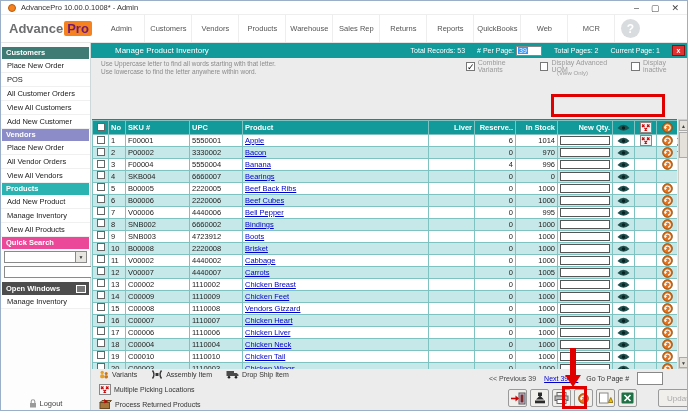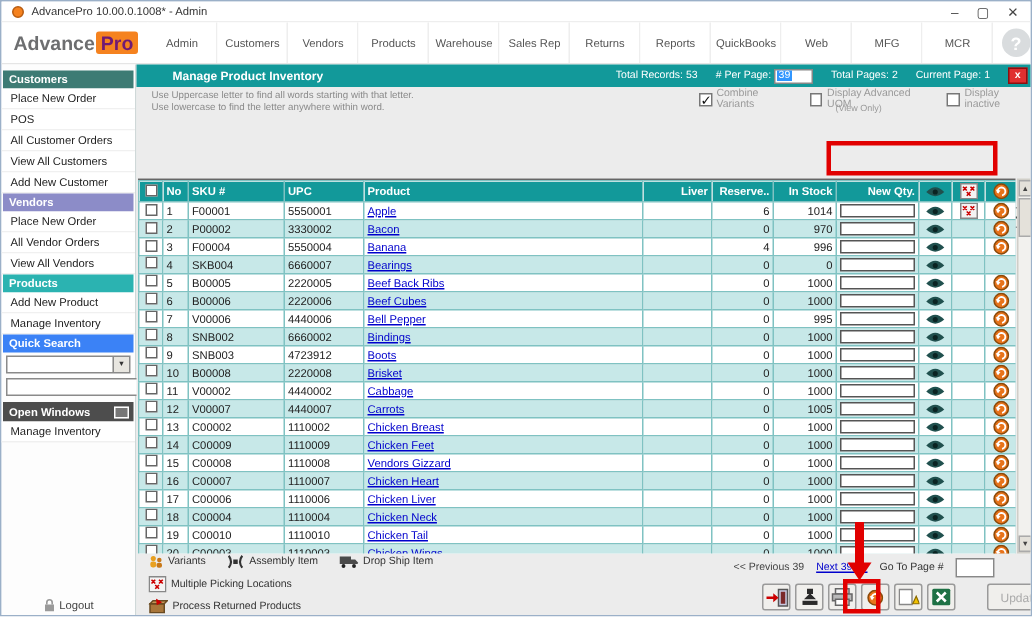--- a/index.html
+++ b/index.html
@@ -32,21 +32,21 @@
   .qs-row { display:flex; }
   .qs-input { flex:1; height:12px; border:1px solid #8a8a8a; background:#fff; }
   .qs-btn { width:16px; height:12px; border:1px solid #8a8a8a; border-left:none; background:#eceae4; display:flex; align-items:center; justify-content:center; }
   #open-windows-hdr { display:flex; align-items:center; height:13px; background:#4d4d4d; color:#fff; font-size:7.5px; font-weight:bold; padding:0 3px 0 4px; margin:2px 1px 0 1px; }
   #open-windows-hdr .ow-icon { margin-left:auto; width:10px; height:8px; border:1px solid #fff; background:#777; }
   #logout { position:absolute; bottom:4px; left:0; width:100%; text-align:center; font-size:7.5px; color:#444; display:flex; align-items:center; justify-content:center; gap:3px; cursor:pointer; }
 
   
   #main { position:absolute; left:90px; top:42px; width:598px; height:369px; background:#ececec; }
   #teal-hdr { position:absolute; left:0; top:0; width:100%; height:15px; background:#12999a; color:#fff; display:flex; align-items:center; padding:0 4px 0 8px; }
-  #teal-hdr .pg-title { font-weight:bold; font-size:8px;padding-left:16px; }
+  #teal-hdr .pg-title { font-weight:normal; font-size:8px;padding-left:16px; }
   #teal-hdr .stats { margin-left:auto; display:flex; align-items:center; gap:4px; font-size:7px; }
   .stat-group { display:flex; align-items:center; gap:2px; margin-left:8px; }
   #per-page-input { width:26px; height:10px; background:#fff; border:1px solid #888; display:flex; align-items:center; padding-left:1px; }
   #per-page-input .sel { background:#3196ff; color:#fff; padding:0 1px; font-size:7px; }
   #hdr-close { width:13px; height:11px; background:#e03030; border:1px solid #8d0f0f; color:#fff; font-size:7px; font-weight:bold; text-align:center; line-height:10px; margin-left:8px; cursor:pointer; }
 
   #hints { position:absolute; left:10px; top:17px; font-size:6.5px; color:#8a8a8a; line-height:8px; }
   #filters { position:absolute; left:375px; top:16px; display:flex; gap:10px; font-size:7px; color:#9a9a9a; align-items:flex-start; }
   .filter { display:flex; align-items:center; gap:3px; }
   .cb { width:9px; height:9px; border:1px solid #777; background:#fff; display:inline-block; position:relative; }
@@ -135,43 +135,43 @@
         <div class="nav-item">Admin</div>
         <div class="nav-item">Customers</div>
         <div class="nav-item">Vendors</div>
         <div class="nav-item">Products</div>
         <div class="nav-item">Warehouse</div>
         <div class="nav-item">Sales Rep</div>
         <div class="nav-item">Returns</div>
         <div class="nav-item">Reports</div>
         <div class="nav-item">QuickBooks</div>
         <div class="nav-item">Web</div>
-        <div class="nav-item">MFG</div>
         <div class="nav-item">MCR</div>
       </div>
     <div id="help-btn">?</div>
   </div>
 
   <div id="sidebar">
     <div id="sidebar-sections">
         <div class="sb-header" style="background: rgb(61, 123, 116);">Customers</div>
         <div class="sb-item">Place New Order</div>
         <div class="sb-item">POS</div>
         <div class="sb-item">All Customer Orders</div>
         <div class="sb-item">View All Customers</div>
         <div class="sb-item">Add New Customer</div>
         <div class="sb-header" style="background: rgb(140, 140, 200);">Vendors</div>
         <div class="sb-item">Place New Order</div>
         <div class="sb-item">All Vendor Orders</div>
         <div class="sb-item">View All Vendors</div>
         <div class="sb-header" style="background: rgb(43, 179, 177);">Products</div>
         <div class="sb-item">Add New Product</div>
         <div class="sb-item">Manage Inventory</div>
+        <div class="sb-item">View All Products</div>
       </div>
-    <div class="sb-header" id="qs-header" style="background: #3b82f6;">Quick Search</div>
+    <div class="sb-header" id="qs-header" style="background: #ec4899;">Quick Search</div>
     <div id="quick-search-box">
       <div class="qs-select">
         <span class="arrow-btn">▼</span>
       </div>
       <div class="qs-row">
         <input class="qs-input" style="">
         <span class="qs-btn">
           <svg width="9" height="9" viewBox="0 0 9 9">
               <circle cx="3.5" cy="3.5" r="2.6" fill="none" stroke="#555" stroke-width="1.1"></circle>
               <line x1="5.6" y1="5.6" x2="8.2" y2="8.2" stroke="#555" stroke-width="1.2"></line>

